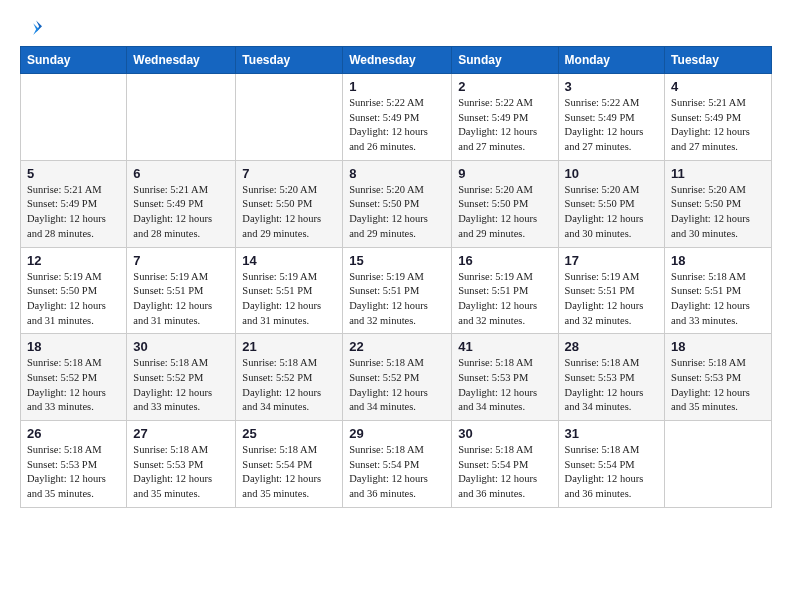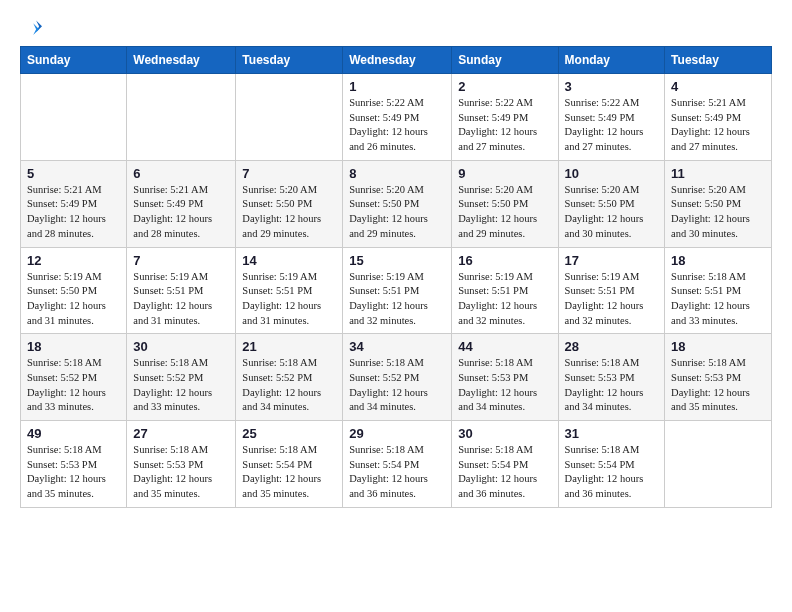--- a/index.html
+++ b/index.html
@@ -263,47 +263,47 @@
 Sunset: 5:52 PM
 Daylight: 12 hours and 33 minutes.</div>
         </td>
         <td>
           <div class="day-number">21</div>
           <div class="day-info">Sunrise: 5:18 AM
 Sunset: 5:52 PM
 Daylight: 12 hours and 34 minutes.</div>
         </td>
         <td>
-          <div class="day-number">34</div>
+          <div class="day-number">22</div>
           <div class="day-info">Sunrise: 5:18 AM
 Sunset: 5:52 PM
 Daylight: 12 hours and 34 minutes.</div>
         </td>
         <td>
-          <div class="day-number">44</div>
+          <div class="day-number">41</div>
           <div class="day-info">Sunrise: 5:18 AM
 Sunset: 5:53 PM
 Daylight: 12 hours and 34 minutes.</div>
         </td>
         <td>
           <div class="day-number">28</div>
           <div class="day-info">Sunrise: 5:18 AM
 Sunset: 5:53 PM
 Daylight: 12 hours and 34 minutes.</div>
         </td>
         <td>
           <div class="day-number">18</div>
           <div class="day-info">Sunrise: 5:18 AM
 Sunset: 5:53 PM
 Daylight: 12 hours and 35 minutes.</div>
         </td>
       </tr>
       <tr>
         <td>
-          <div class="day-number">49</div>
+          <div class="day-number">26</div>
           <div class="day-info">Sunrise: 5:18 AM
 Sunset: 5:53 PM
 Daylight: 12 hours and 35 minutes.</div>
         </td>
         <td>
           <div class="day-number">27</div>
           <div class="day-info">Sunrise: 5:18 AM
 Sunset: 5:53 PM
 Daylight: 12 hours and 35 minutes.</div>
         </td>

